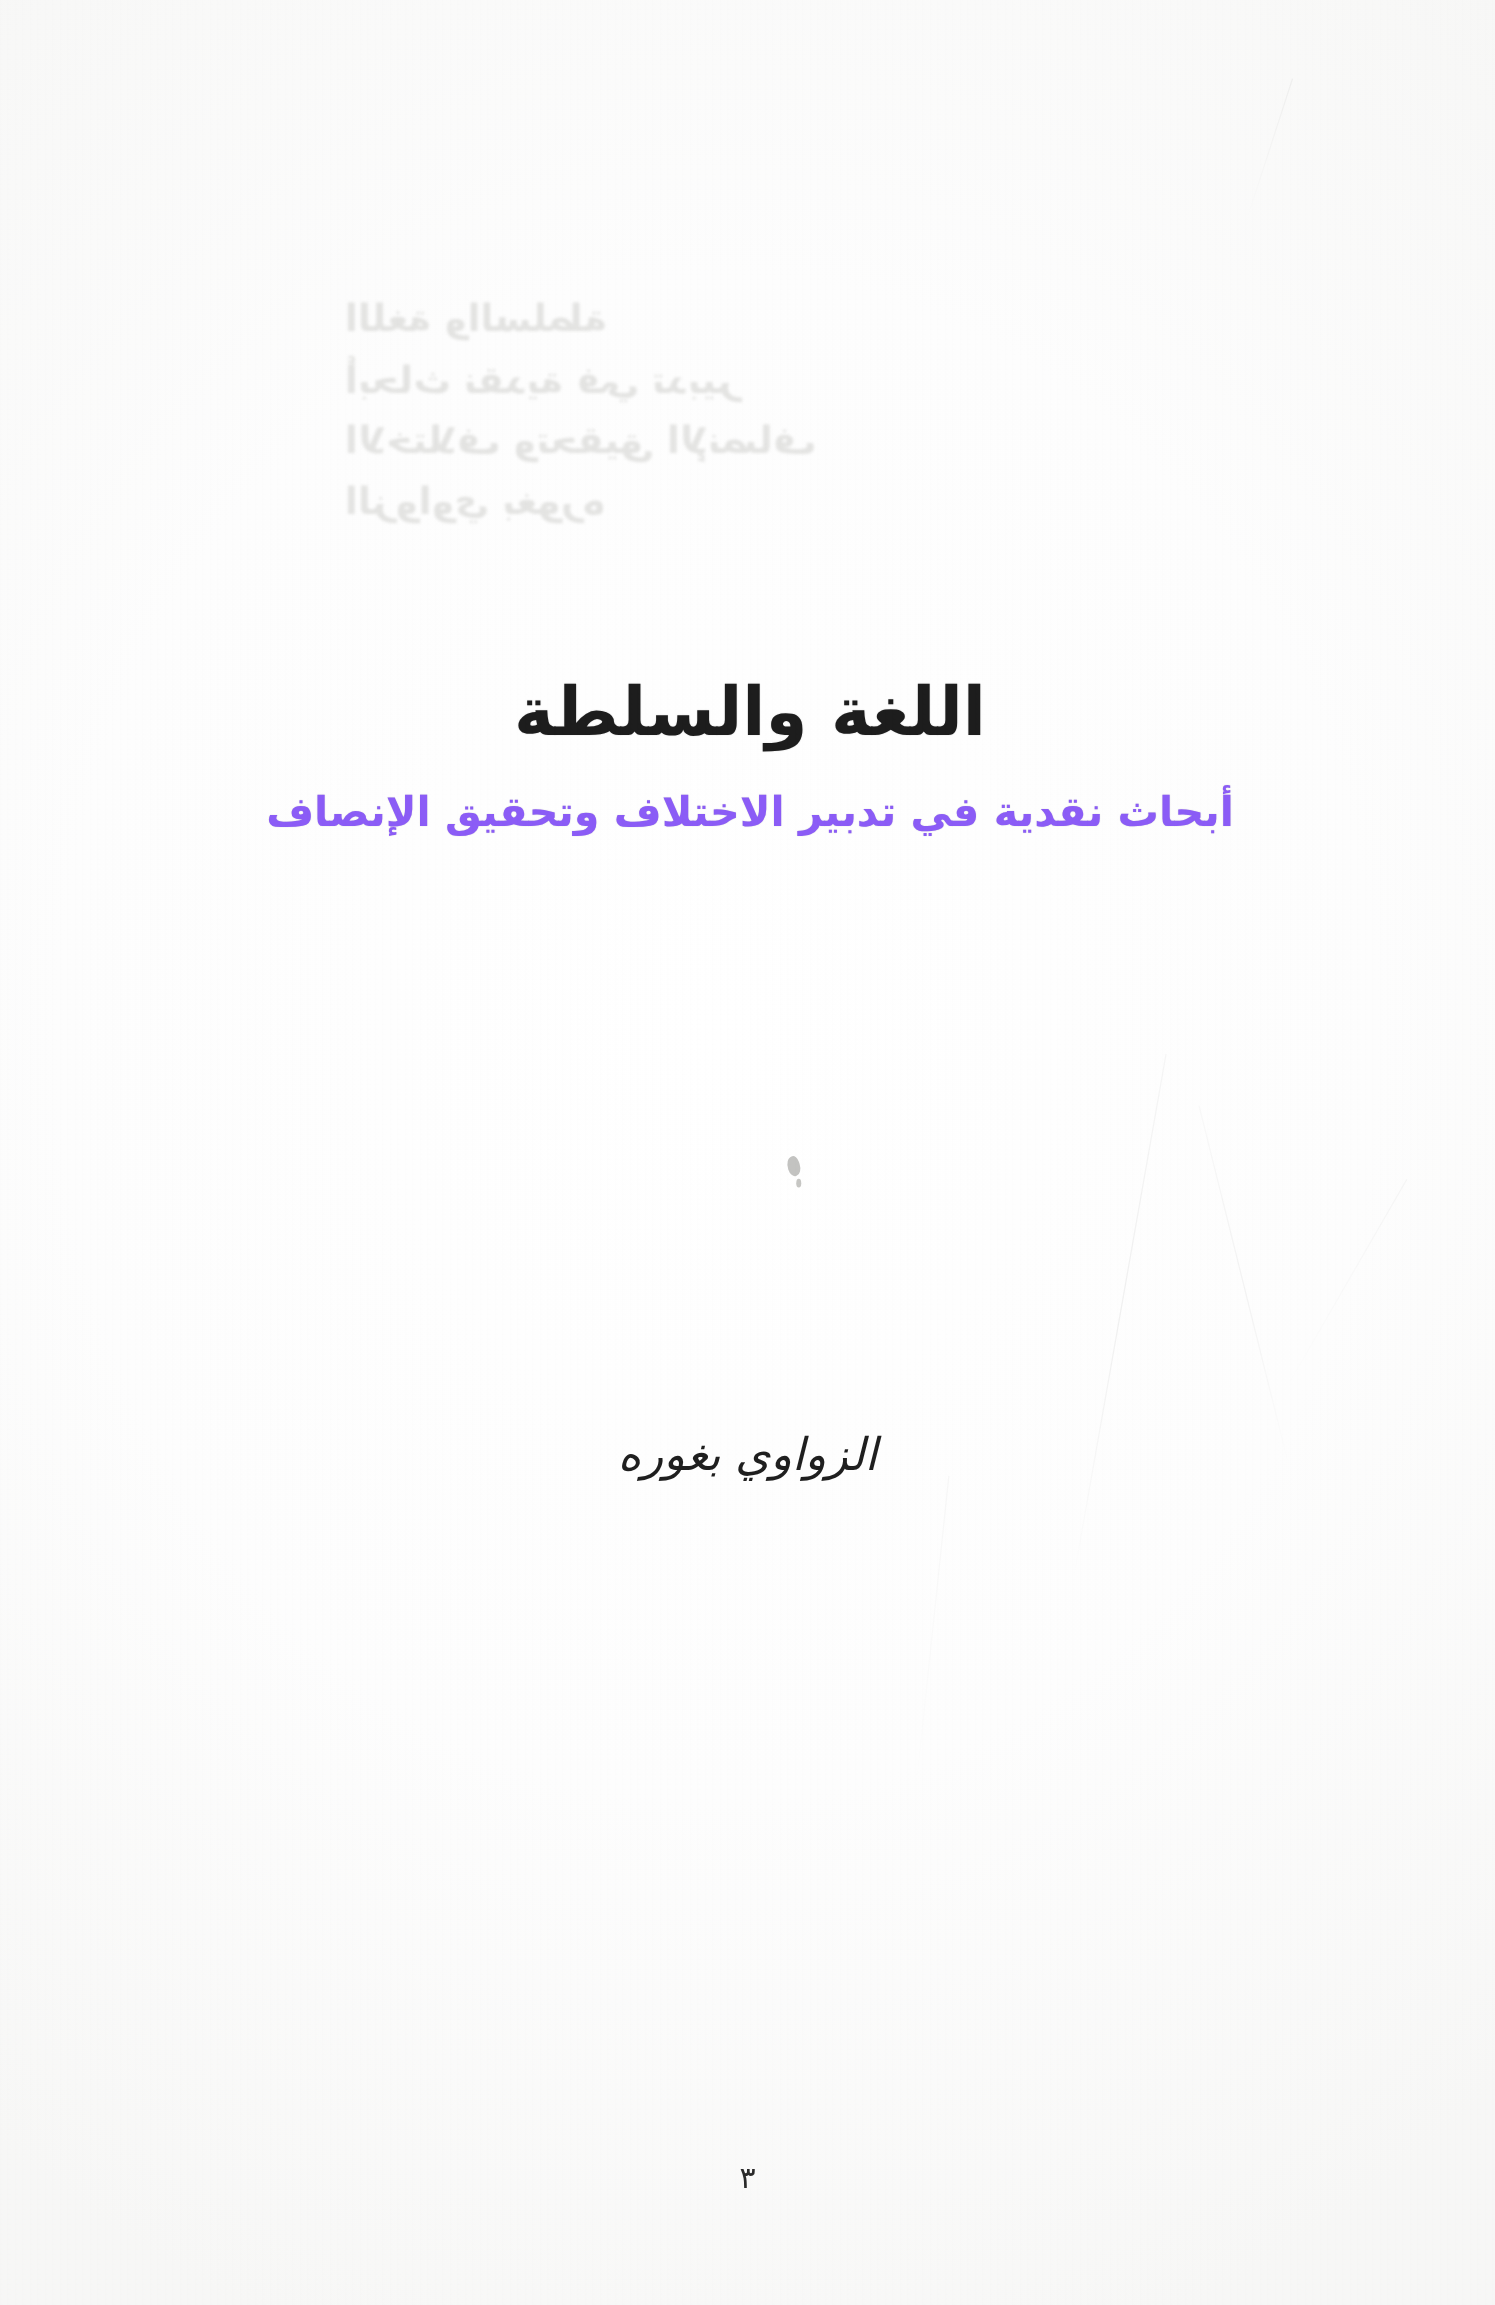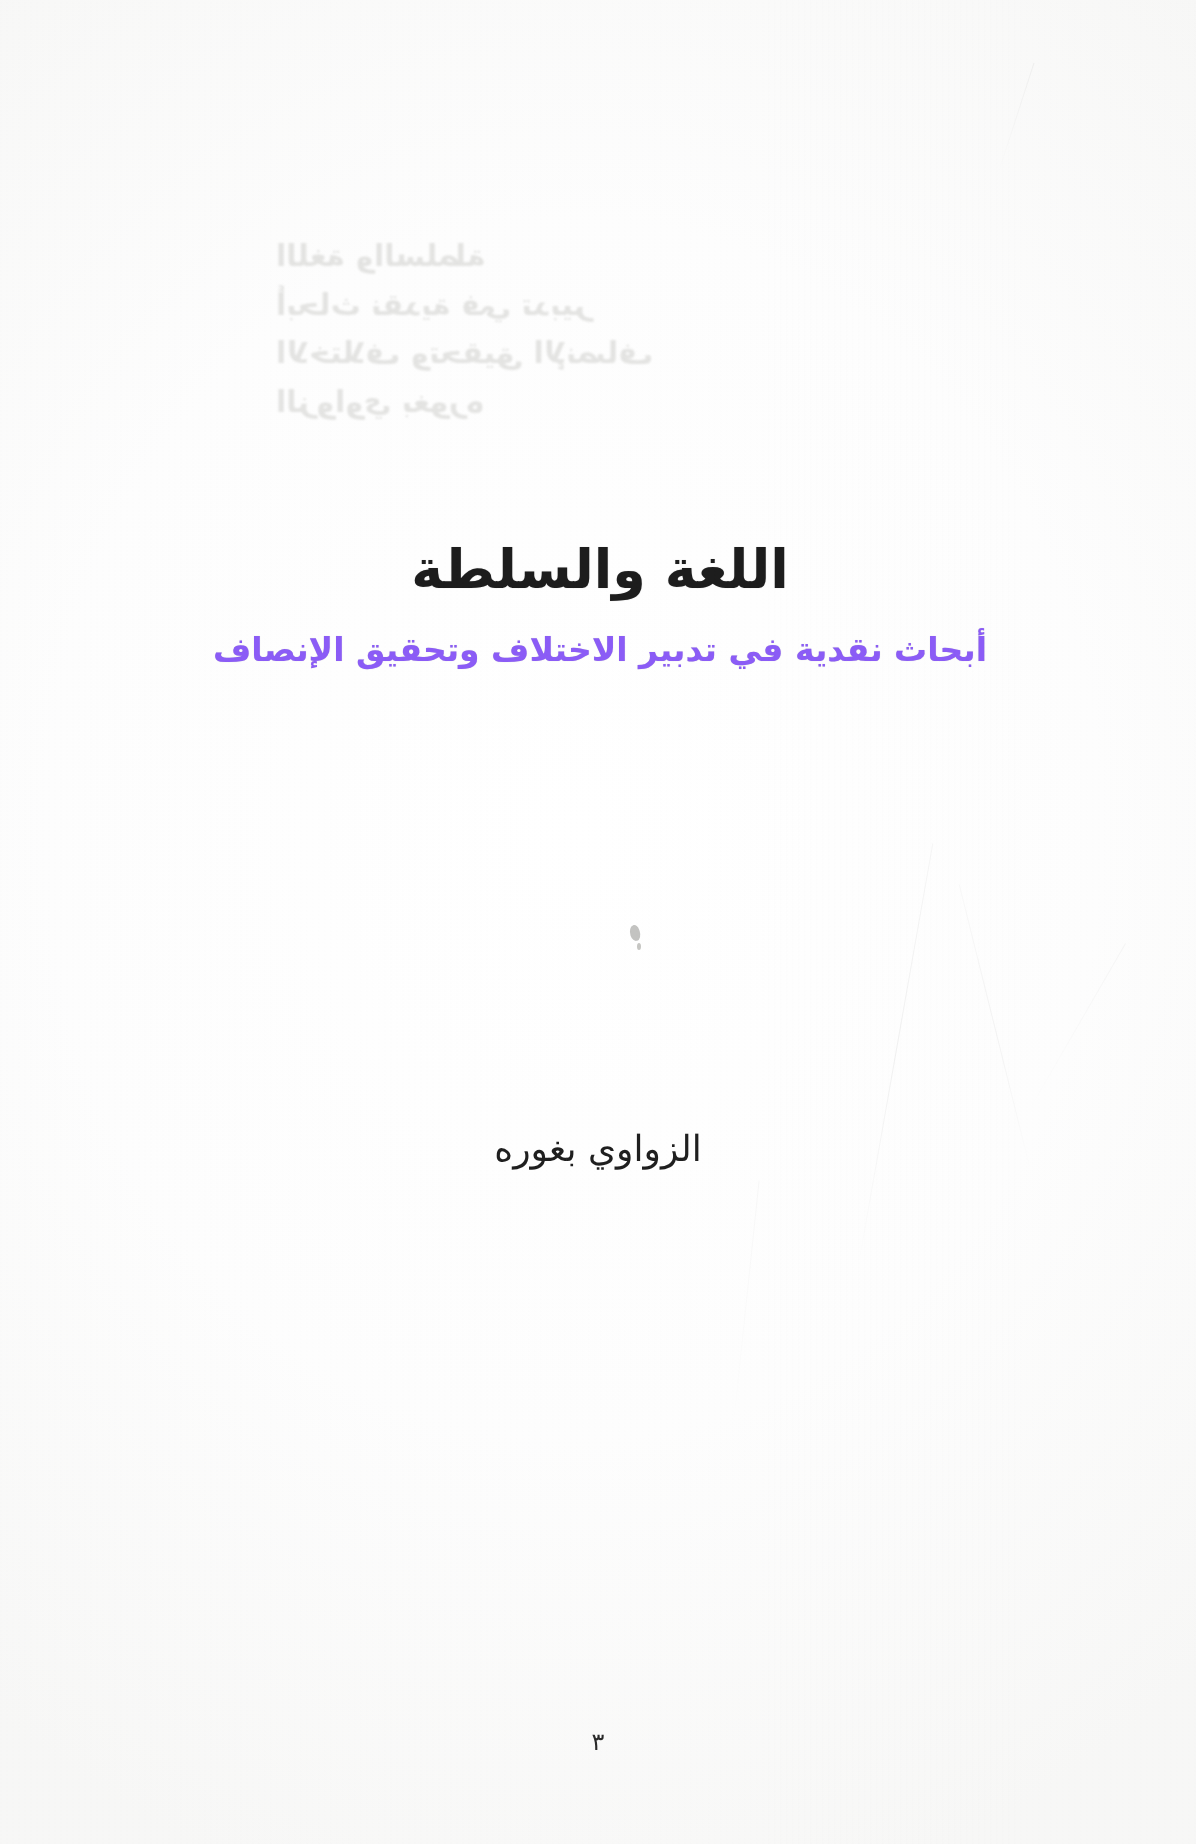--- a/index.html
+++ b/index.html
@@ -125,21 +125,22 @@
     top: 1128px;
     left: 0;
     right: 0;
     text-align: center;
   }
   .author-name {
     font-family: "DejaVu Serif", serif;
     font-weight: 400;
     font-size: 36px;
     color: #1f1f1f;
-    margin: 0;
+    margin: 15px;
+    font-style: italic;
   }
 
   
   .page-footer {
     position: absolute;
     bottom: 88px;
     left: 0;
     right: 0;
     text-align: center;
   }

